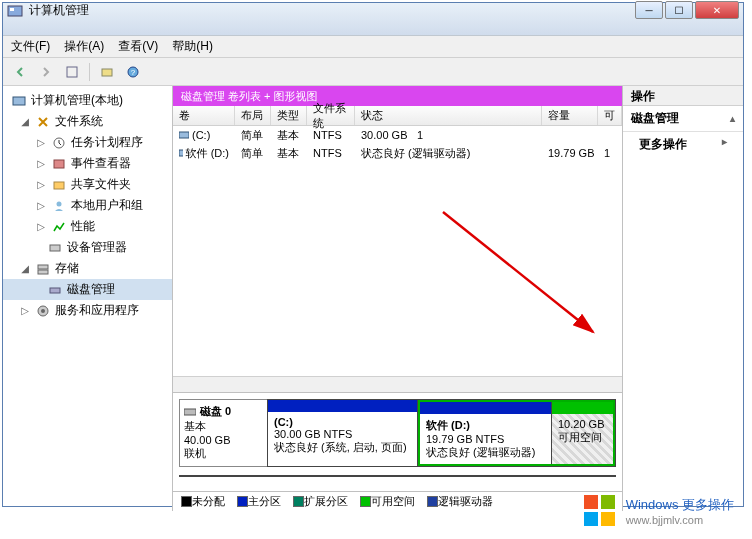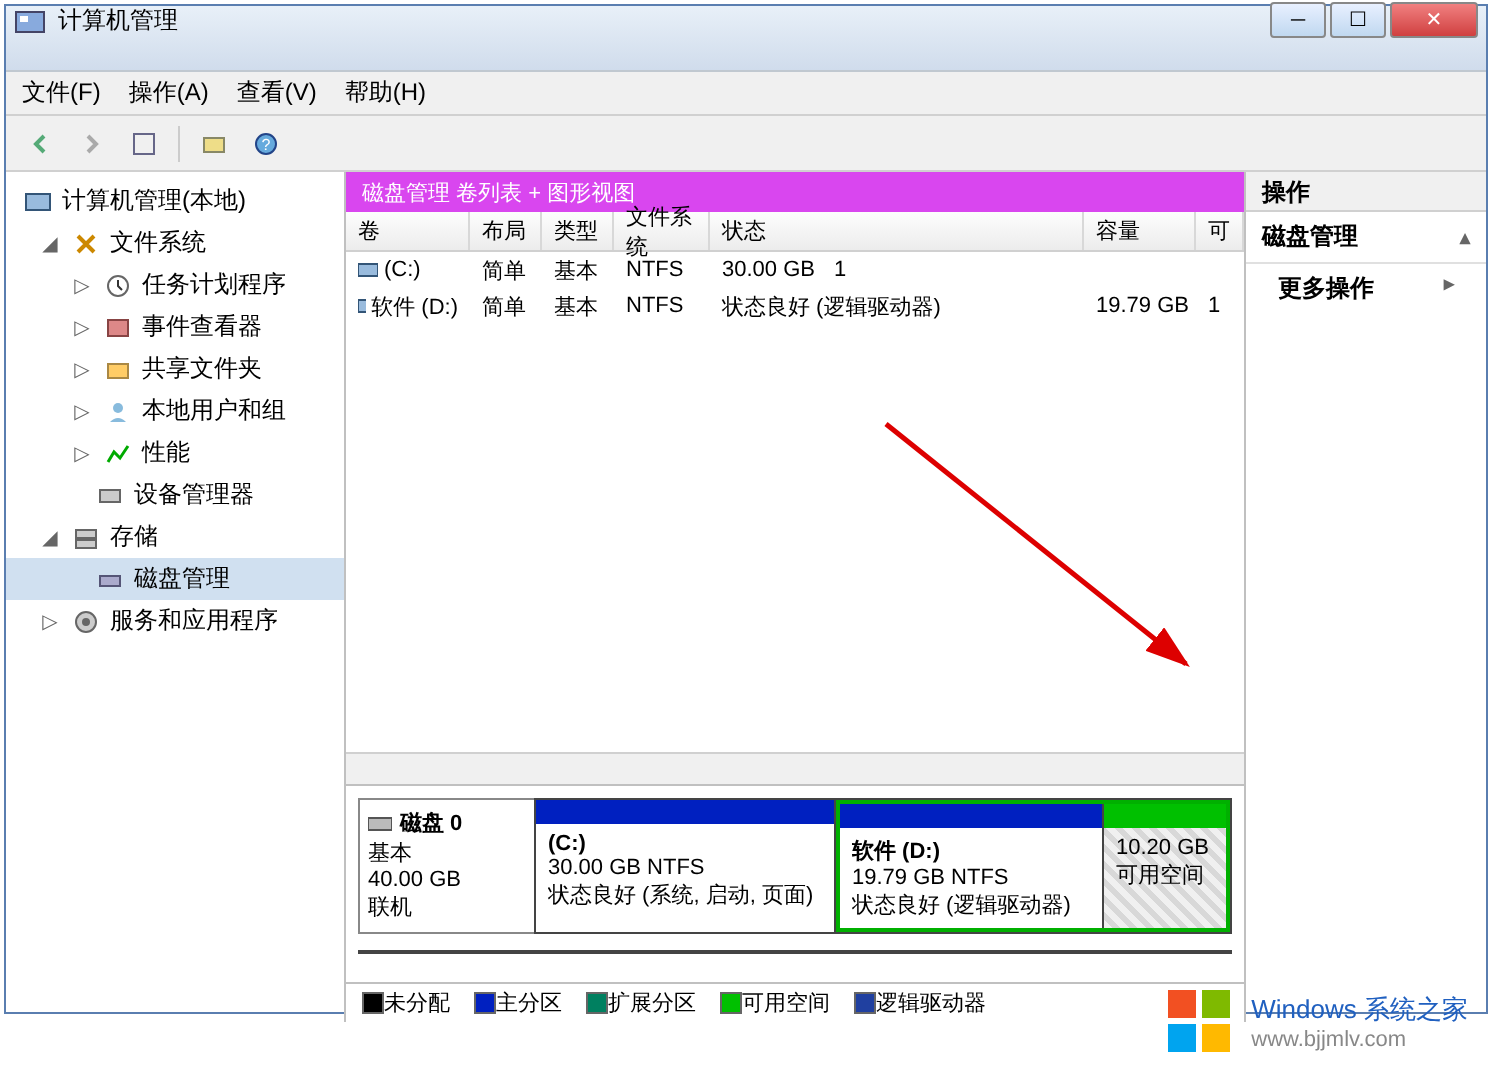--- a/index.html
+++ b/index.html
@@ -385,16 +385,16 @@
 </div>
 
 <div class="watermark">
   <svg class="wm-logo" viewBox="0 0 36 36">
     <rect x="2" y="2" width="14" height="14" fill="#f25022"></rect>
     <rect x="19" y="2" width="14" height="14" fill="#7fba00"></rect>
     <rect x="2" y="19" width="14" height="14" fill="#00a4ef"></rect>
     <rect x="19" y="19" width="14" height="14" fill="#ffb900"></rect>
   </svg>
   <div>
-    <div class="wm-text1">Windows 系统之家</div>
+    <div class="wm-text1">Windows 更多操作</div>
     <div class="wm-text2">www.bjjmlv.com</div>
   </div>
 </div>
 
 </body></html>

